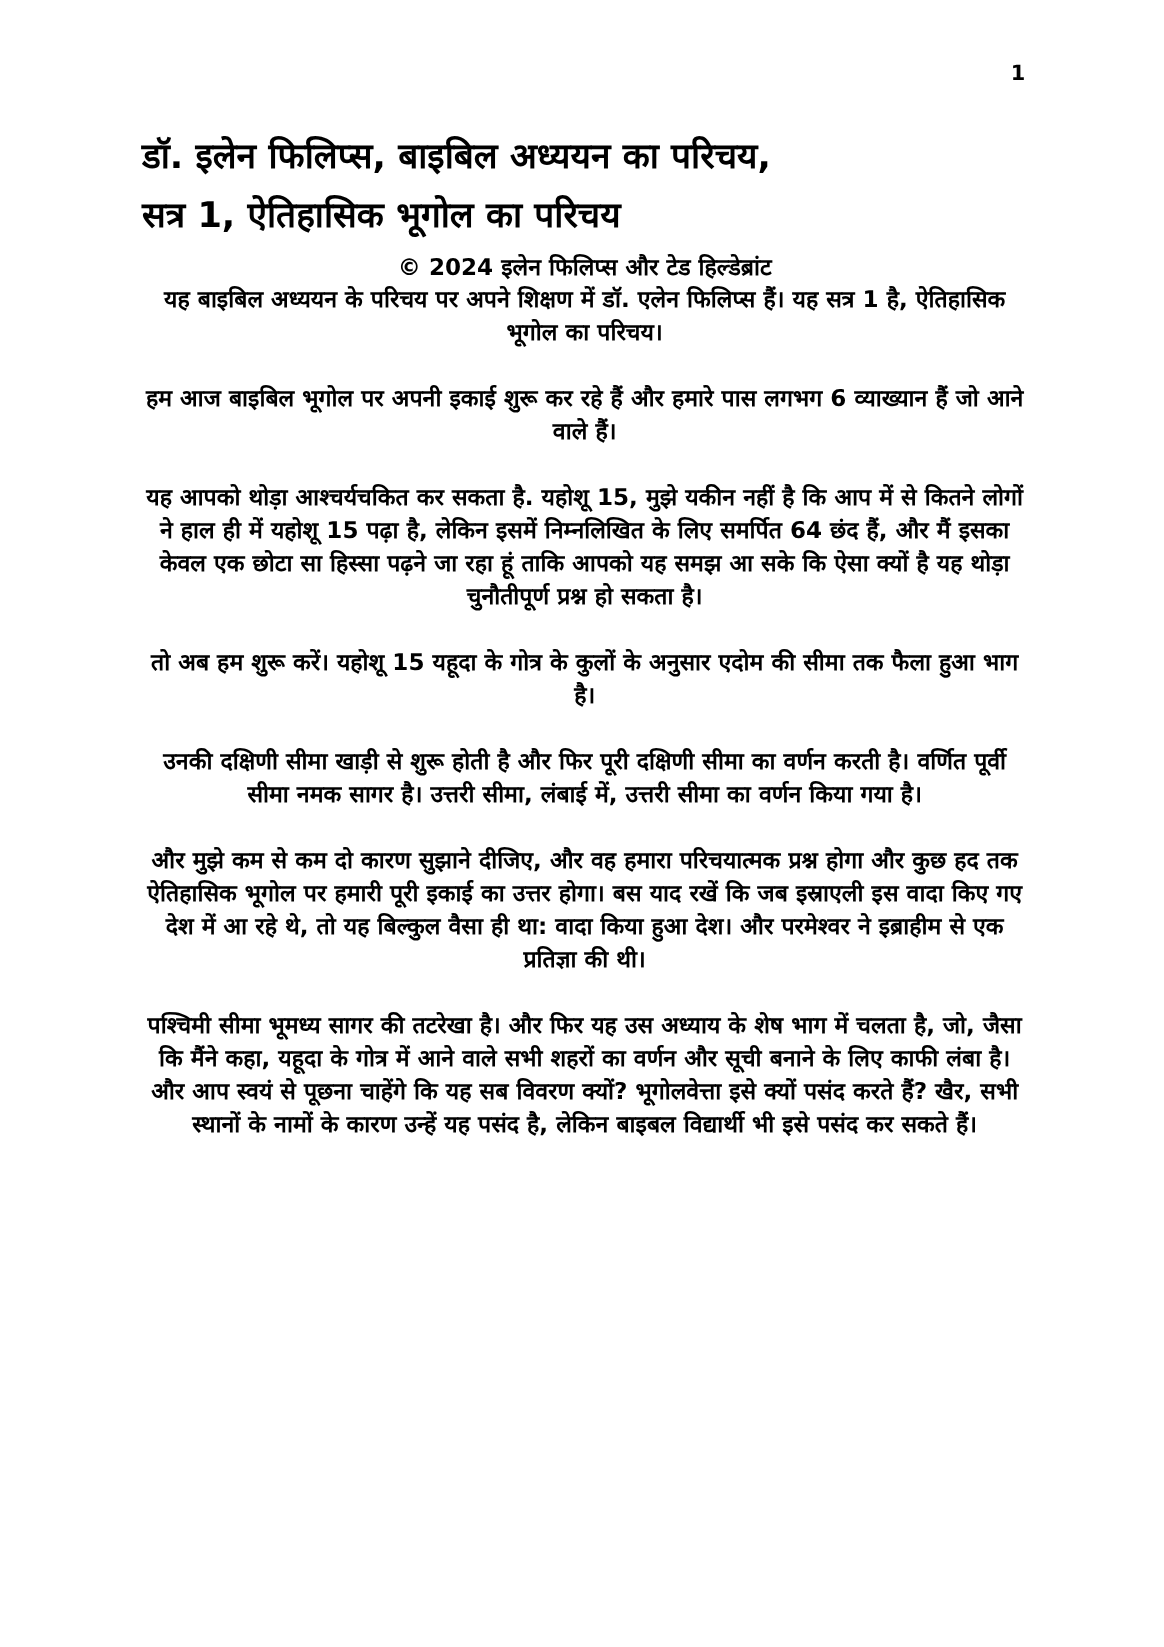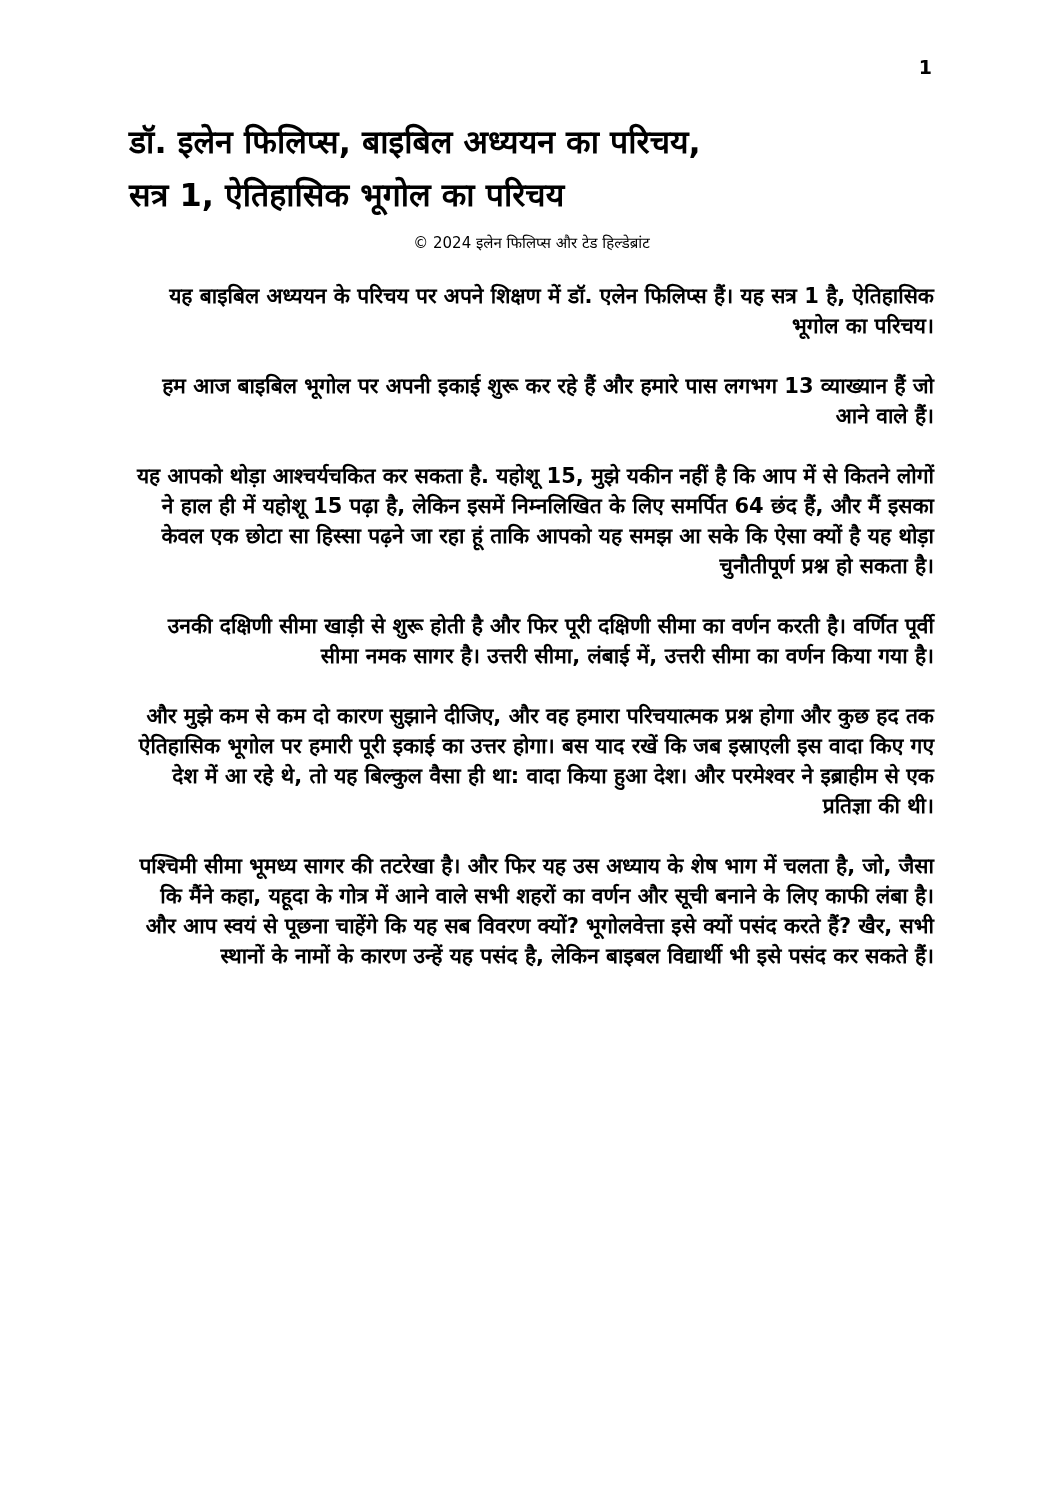--- a/index.html
+++ b/index.html
@@ -33,30 +33,29 @@
   }
   .title-block {
     margin-top: 116px;
     font-weight: 700;
     font-size: 32px;
     line-height: 53px;
   }
   .copyright-line {
     margin-top: 7px;
     text-align: center;
-    font-weight: 400;
-    font-size: 15px;
+    font-weight: 700;
+    font-size: 21px;
     line-height: 28px;
   }
   .body-text {
-    margin-top: 24px;
     font-size: 21px;
     font-weight: 700;
     line-height: 30px;
-    text-align: right;
+    text-align: center;
   }
   .body-text p {
     margin: 0 0 30px 0;
   }
 </style>
 </head>
 <body>
 
 <div class="page">
 
@@ -66,21 +65,22 @@
 
     <div class="title-block">
       <div>डॉ. इलेन फिलिप्स, बाइबिल अध्ययन का परिचय,</div>
       <div>सत्र 1, ऐतिहासिक भूगोल का परिचय</div>
     </div>
 
     <div class="copyright-line">© 2024 इलेन फिलिप्स और टेड हिल्डेब्रांट</div>
 
     <div class="body-text">
       <p>यह बाइबिल अध्ययन के परिचय पर अपने शिक्षण में डॉ. एलेन फिलिप्स हैं। यह सत्र 1 है, ऐतिहासिक भूगोल का परिचय।</p>
-      <p>हम आज बाइबिल भूगोल पर अपनी इकाई शुरू कर रहे हैं और हमारे पास लगभग 13 व्याख्यान हैं जो आने वाले हैं।</p>
+      <p>हम आज बाइबिल भूगोल पर अपनी इकाई शुरू कर रहे हैं और हमारे पास लगभग 6 व्याख्यान हैं जो आने वाले हैं।</p>
       <p>यह आपको थोड़ा आश्चर्यचकित कर सकता है. यहोशू 15, मुझे यकीन नहीं है कि आप में से कितने लोगों ने हाल ही में यहोशू 15 पढ़ा है, लेकिन इसमें निम्नलिखित के लिए समर्पित 64 छंद हैं, और मैं इसका केवल एक छोटा सा हिस्सा पढ़ने जा रहा हूं ताकि आपको यह समझ आ सके कि ऐसा क्यों है यह थोड़ा चुनौतीपूर्ण प्रश्न हो सकता है।</p>
+      <p>तो अब हम शुरू करें। यहोशू 15 यहूदा के गोत्र के कुलों के अनुसार एदोम की सीमा तक फैला हुआ भाग है।</p>
       <p>उनकी दक्षिणी सीमा खाड़ी से शुरू होती है और फिर पूरी दक्षिणी सीमा का वर्णन करती है। वर्णित पूर्वी सीमा नमक सागर है। उत्तरी सीमा, लंबाई में, उत्तरी सीमा का वर्णन किया गया है।</p>
       <p>और मुझे कम से कम दो कारण सुझाने दीजिए, और वह हमारा परिचयात्मक प्रश्न होगा और कुछ हद तक ऐतिहासिक भूगोल पर हमारी पूरी इकाई का उत्तर होगा। बस याद रखें कि जब इस्राएली इस वादा किए गए देश में आ रहे थे, तो यह बिल्कुल वैसा ही था: वादा किया हुआ देश। और परमेश्वर ने इब्राहीम से एक प्रतिज्ञा की थी।</p>
       <p>पश्चिमी सीमा भूमध्य सागर की तटरेखा है। और फिर यह उस अध्याय के शेष भाग में चलता है, जो, जैसा कि मैंने कहा, यहूदा के गोत्र में आने वाले सभी शहरों का वर्णन और सूची बनाने के लिए काफी लंबा है। और आप स्वयं से पूछना चाहेंगे कि यह सब विवरण क्यों? भूगोलवेत्ता इसे क्यों पसंद करते हैं? खैर, सभी स्थानों के नामों के कारण उन्हें यह पसंद है, लेकिन बाइबल विद्यार्थी भी इसे पसंद कर सकते हैं।</p>
     </div>
 
   </div>
 </div>
 
 </body></html>

